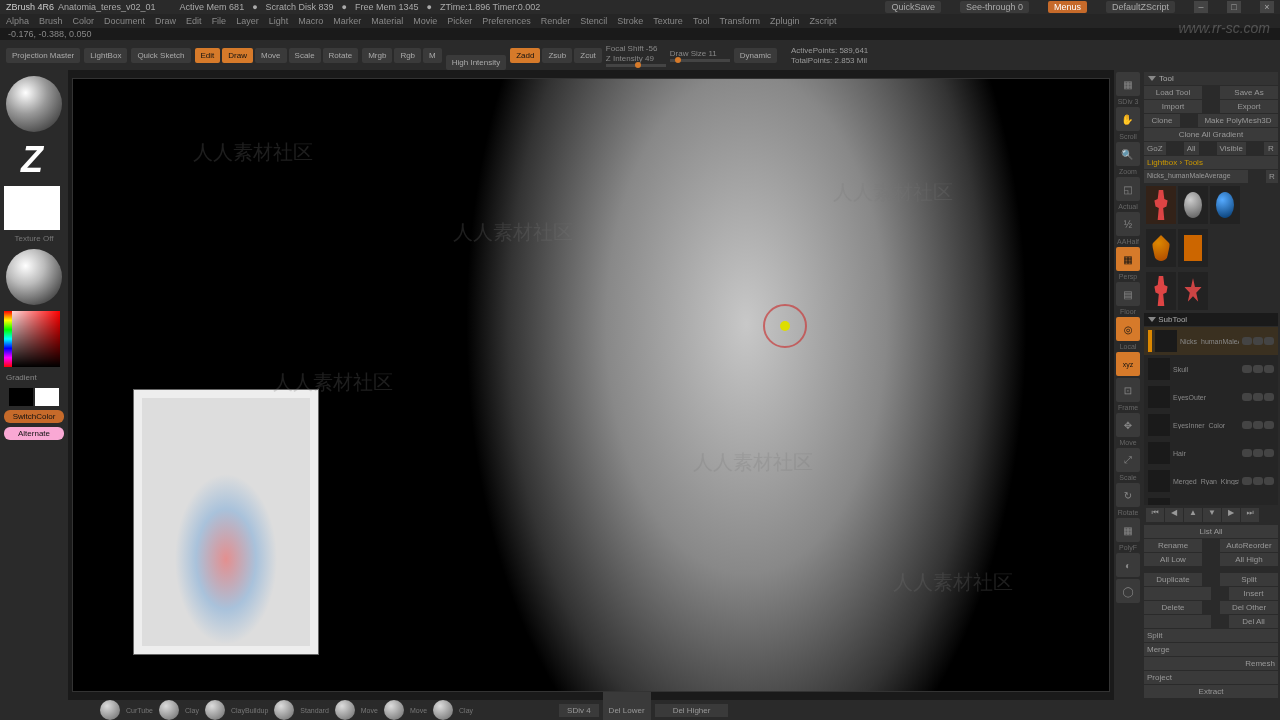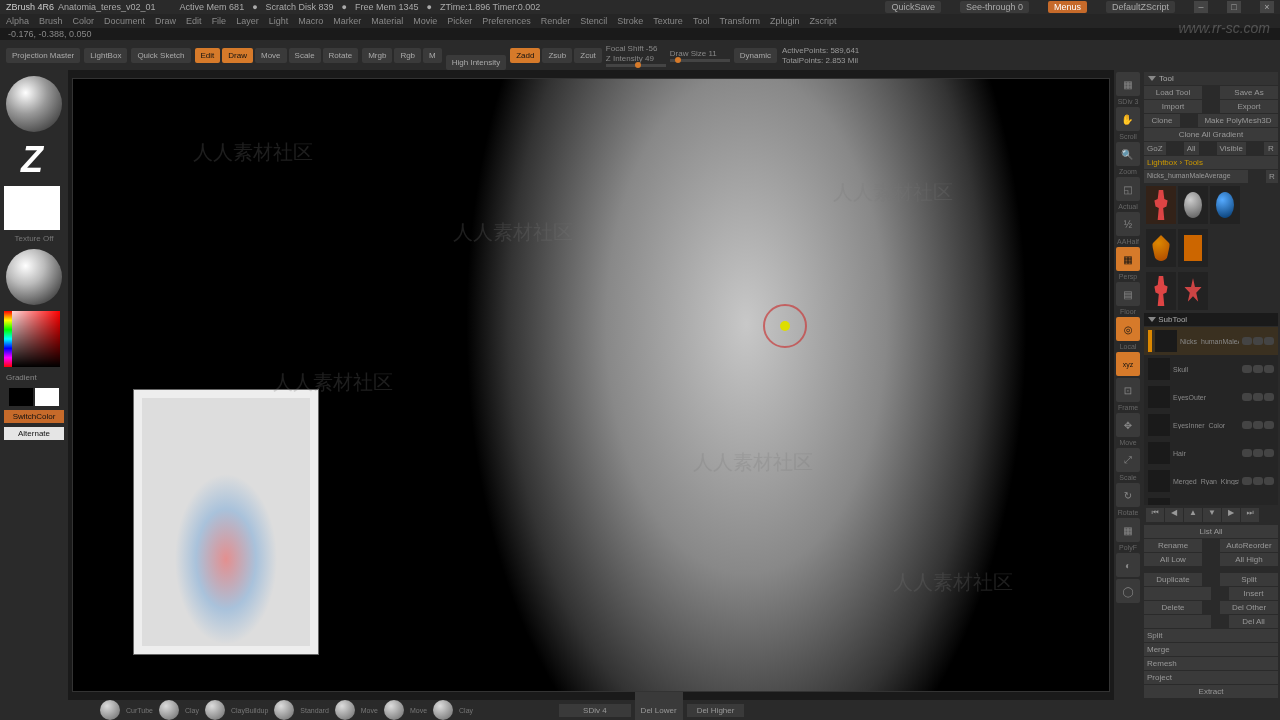--- a/index.html
+++ b/index.html
@@ -27,21 +27,21 @@
 .leftpanel .sphere { width: 56px; height: 56px; background: radial-gradient(circle at 35% 30%, #fff, #999 40%, #333 90%); border-radius: 50%; margin: 2px; }
 .leftpanel .stroke { width: 56px; height: 44px; display: flex; align-items: center; justify-content: center; font-size: 36px; color: #fff; font-style: italic; font-weight: bold; }
 .leftpanel .swatch { width: 56px; height: 44px; background: #fff; }
 .leftpanel .lbl { font-size: 8px; color: #777; text-align: center; }
 .leftpanel .matsphere { width: 56px; height: 56px; background: radial-gradient(circle at 35% 30%, #fff, #bbb 35%, #555 75%, #222); border-radius: 50%; margin: 2px; }
 .leftpanel .colorpicker { width: 56px; height: 56px; background: linear-gradient(to right, #fff, #f00), linear-gradient(to bottom, transparent, #000); background-blend-mode: multiply; position: relative; }
 .leftpanel .huestrip { position: absolute; left: 0; top: 0; width: 8px; height: 100%; background: linear-gradient(to bottom, #f00, #ff0, #0f0, #0ff, #00f, #f0f, #f00); }
 .leftpanel .gradlbl { font-size: 8px; color: #888; padding: 2px; }
 .leftpanel .dualswatch { display: flex; gap: 2px; justify-content: center; }
 .leftpanel .dualswatch div { width: 24px; height: 18px; }
-.leftpanel .orangebtn { background: #c66a2a; color: #111; font-size: 8px; padding: 2px; text-align: center; }
+.leftpanel .orangebtn { background: #c66a2a; color: #111; font-size: 8px; padding: 2px; text-align: center; border-radius: 6px; }
 .canvas-area { flex: 1; background: #000; position: relative; margin: 8px 4px; border: 1px solid #333; }
 .canvas-area .sculpt { position: absolute; inset: 0; background: radial-gradient(ellipse 280px 500px at 65% 40%, #c8c8c8, #888 50%, #333 85%, #000); }
 .canvas-area .cursor { position: absolute; left: 690px; top: 225px; width: 44px; height: 44px; border: 2px solid rgba(200,60,60,0.7); border-radius: 50%; }
 .canvas-area .cursor .inner { position: absolute; left: 50%; top: 50%; width: 10px; height: 10px; background: #dd0; border-radius: 50%; transform: translate(-50%,-50%); }
 .canvas-area .refimg { position: absolute; left: 60px; top: 310px; width: 186px; height: 266px; background: #eee; border: 1px solid #666; }
 .canvas-area .refimg .anatomy { position: absolute; inset: 8px; background: radial-gradient(ellipse 60px 100px at 50% 65%, rgba(220,80,80,0.6), rgba(100,150,200,0.5) 50%, #ddd 85%); }
 .canvas-area .watermark { position: absolute; color: rgba(120,120,120,0.25); font-size: 20px; pointer-events: none; }
 .rightstrip { width: 28px; background: #2a2a2a; display: flex; flex-direction: column; gap: 2px; padding: 2px; }
 .rightstrip .ricon { width: 24px; height: 24px; background: #3a3a3a; border-radius: 2px; display: flex; align-items: center; justify-content: center; font-size: 10px; color: #888; }
 .rightstrip .ricon.orange { background: #d67a2a; color: #111; }
@@ -157,21 +157,21 @@
         <div class="handle" style="left:49%"></div>
       </div>
   </div>
   <div class="param">
     <span class="lbl">Draw Size 11</span>
     <div class="slider">
         <div class="handle" style="left:8%"></div>
       </div>
   </div>
   <div class="tbtn">Dynamic</div>
-  <div class="param" style="margin-left:1px">
+  <div class="param" style="margin-left:10px">
     <span>ActivePoints: 589,641</span>
     <span>TotalPoints: 2.853 Mil</span>
   </div>
 </div>
 
 <div class="main">
   <div class="leftpanel">
     <div class="sphere"></div>
     <div class="stroke">Z</div>
     <div class="swatch"></div>
@@ -179,21 +179,21 @@
     <div class="matsphere"></div>
     <div class="colorpicker">
         <div class="huestrip"></div>
       </div>
     <div class="gradlbl">Gradient</div>
     <div class="dualswatch">
       <div style="background:#000"></div>
         <div style="background:#fff"></div>
     </div>
     <div class="orangebtn">SwitchColor</div>
-    <div class="orangebtn" style="background:#e5e5e5">Alternate</div>
+    <div class="orangebtn" style="background:#f9a8d4">Alternate</div>
   </div>
 
   <div class="canvas-area">
     <div class="sculpt"></div>
     <div class="cursor">
         <div class="inner"></div>
       </div>
     <div class="refimg">
         <div class="anatomy"></div>
       </div>
@@ -396,21 +396,21 @@
         <div class="rbtn" style="flex:0 0 50%"></div>
         <div class="rbtn">Del All</div>
       </div>
     <div class="row">
         <div class="rbtn" style="text-align:left">Split</div>
       </div>
     <div class="row">
         <div class="rbtn" style="text-align:left">Merge</div>
       </div>
     <div class="row">
-        <div class="rbtn" style="text-align:left">Remesh</div>
+        <div class="rbtn" style="text-align:right">Remesh</div>
       </div>
     <div class="row">
         <div class="rbtn" style="text-align:left">Project</div>
       </div>
     <div class="row">
         <div class="rbtn" style="text-align:center">Extract</div>
       </div>
   </div>
 </div>
 
@@ -423,19 +423,19 @@
     <span class="blbl">ClayBuildup</span>
   <div class="bball"></div>
     <span class="blbl">Standard</span>
   <div class="bball"></div>
     <span class="blbl">Move</span>
   <div class="bball"></div>
     <span class="blbl">Move</span>
   <div class="bball"></div>
     <span class="blbl">Clay</span>
   <div class="sdiv">
-    <span class="rbtn" style="padding:2px 24px;background:#3a3a3a">SDiv 4</span>
+    <span class="rbtn" style="padding:2px 8px;background:#3a3a3a">SDiv 4</span>
     <span class="rbtn" style="padding:17px 6px;background:#3a3a3a">Del Lower</span>
-    <span class="rbtn" style="padding:2px 10px;background:#3a3a3a">Del Higher</span>
+    <span class="rbtn" style="padding:2px 18px;background:#3a3a3a">Del Higher</span>
   </div>
 </div>
 
 <div class="url-wm">www.rr-sc.com</div>
 
 </body></html>

